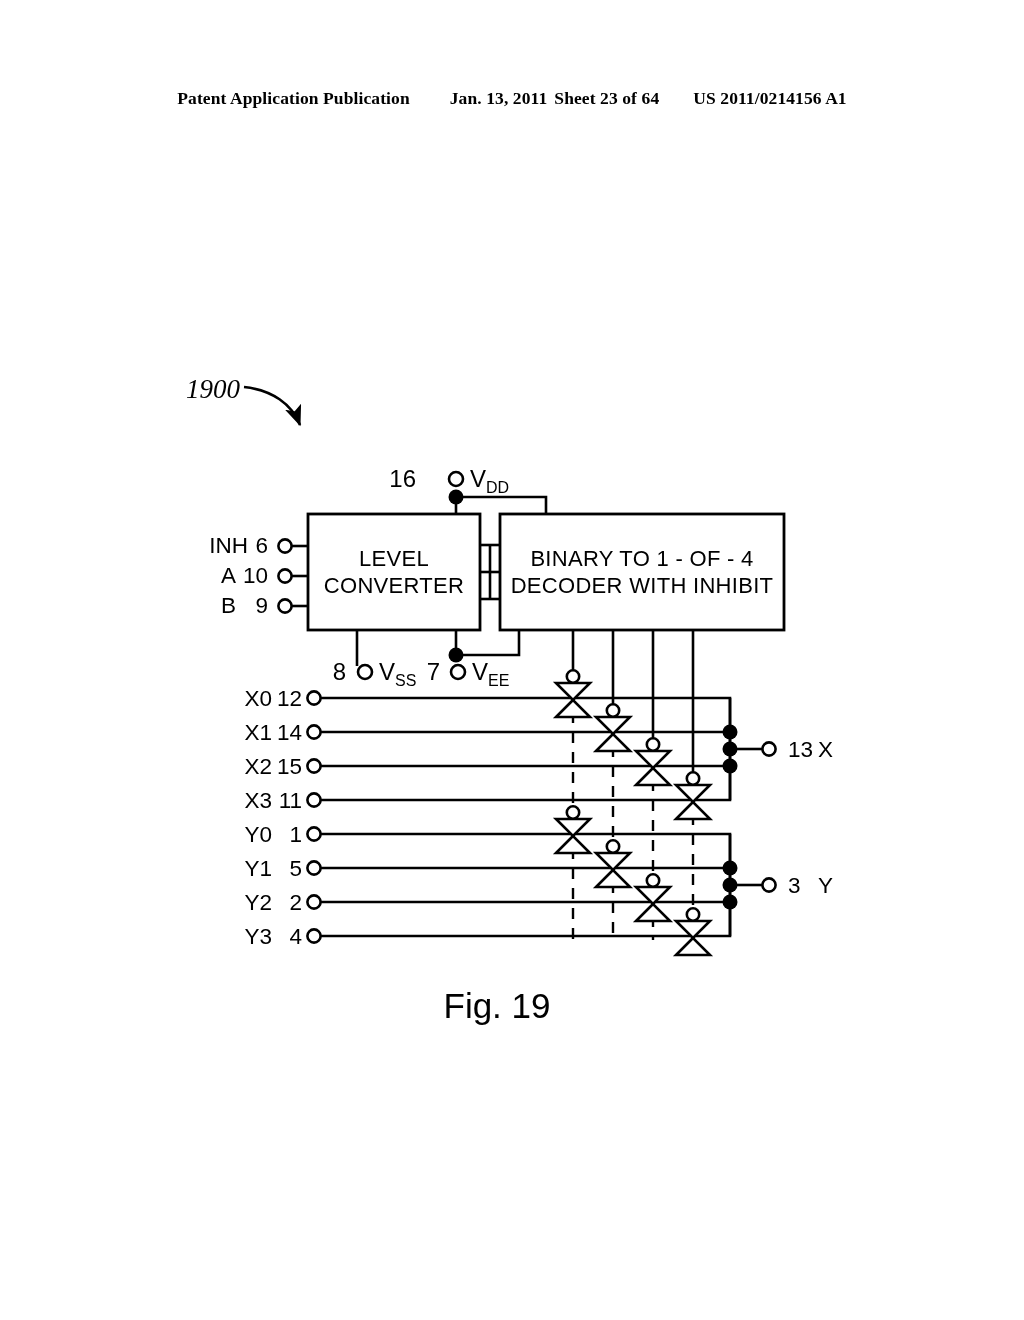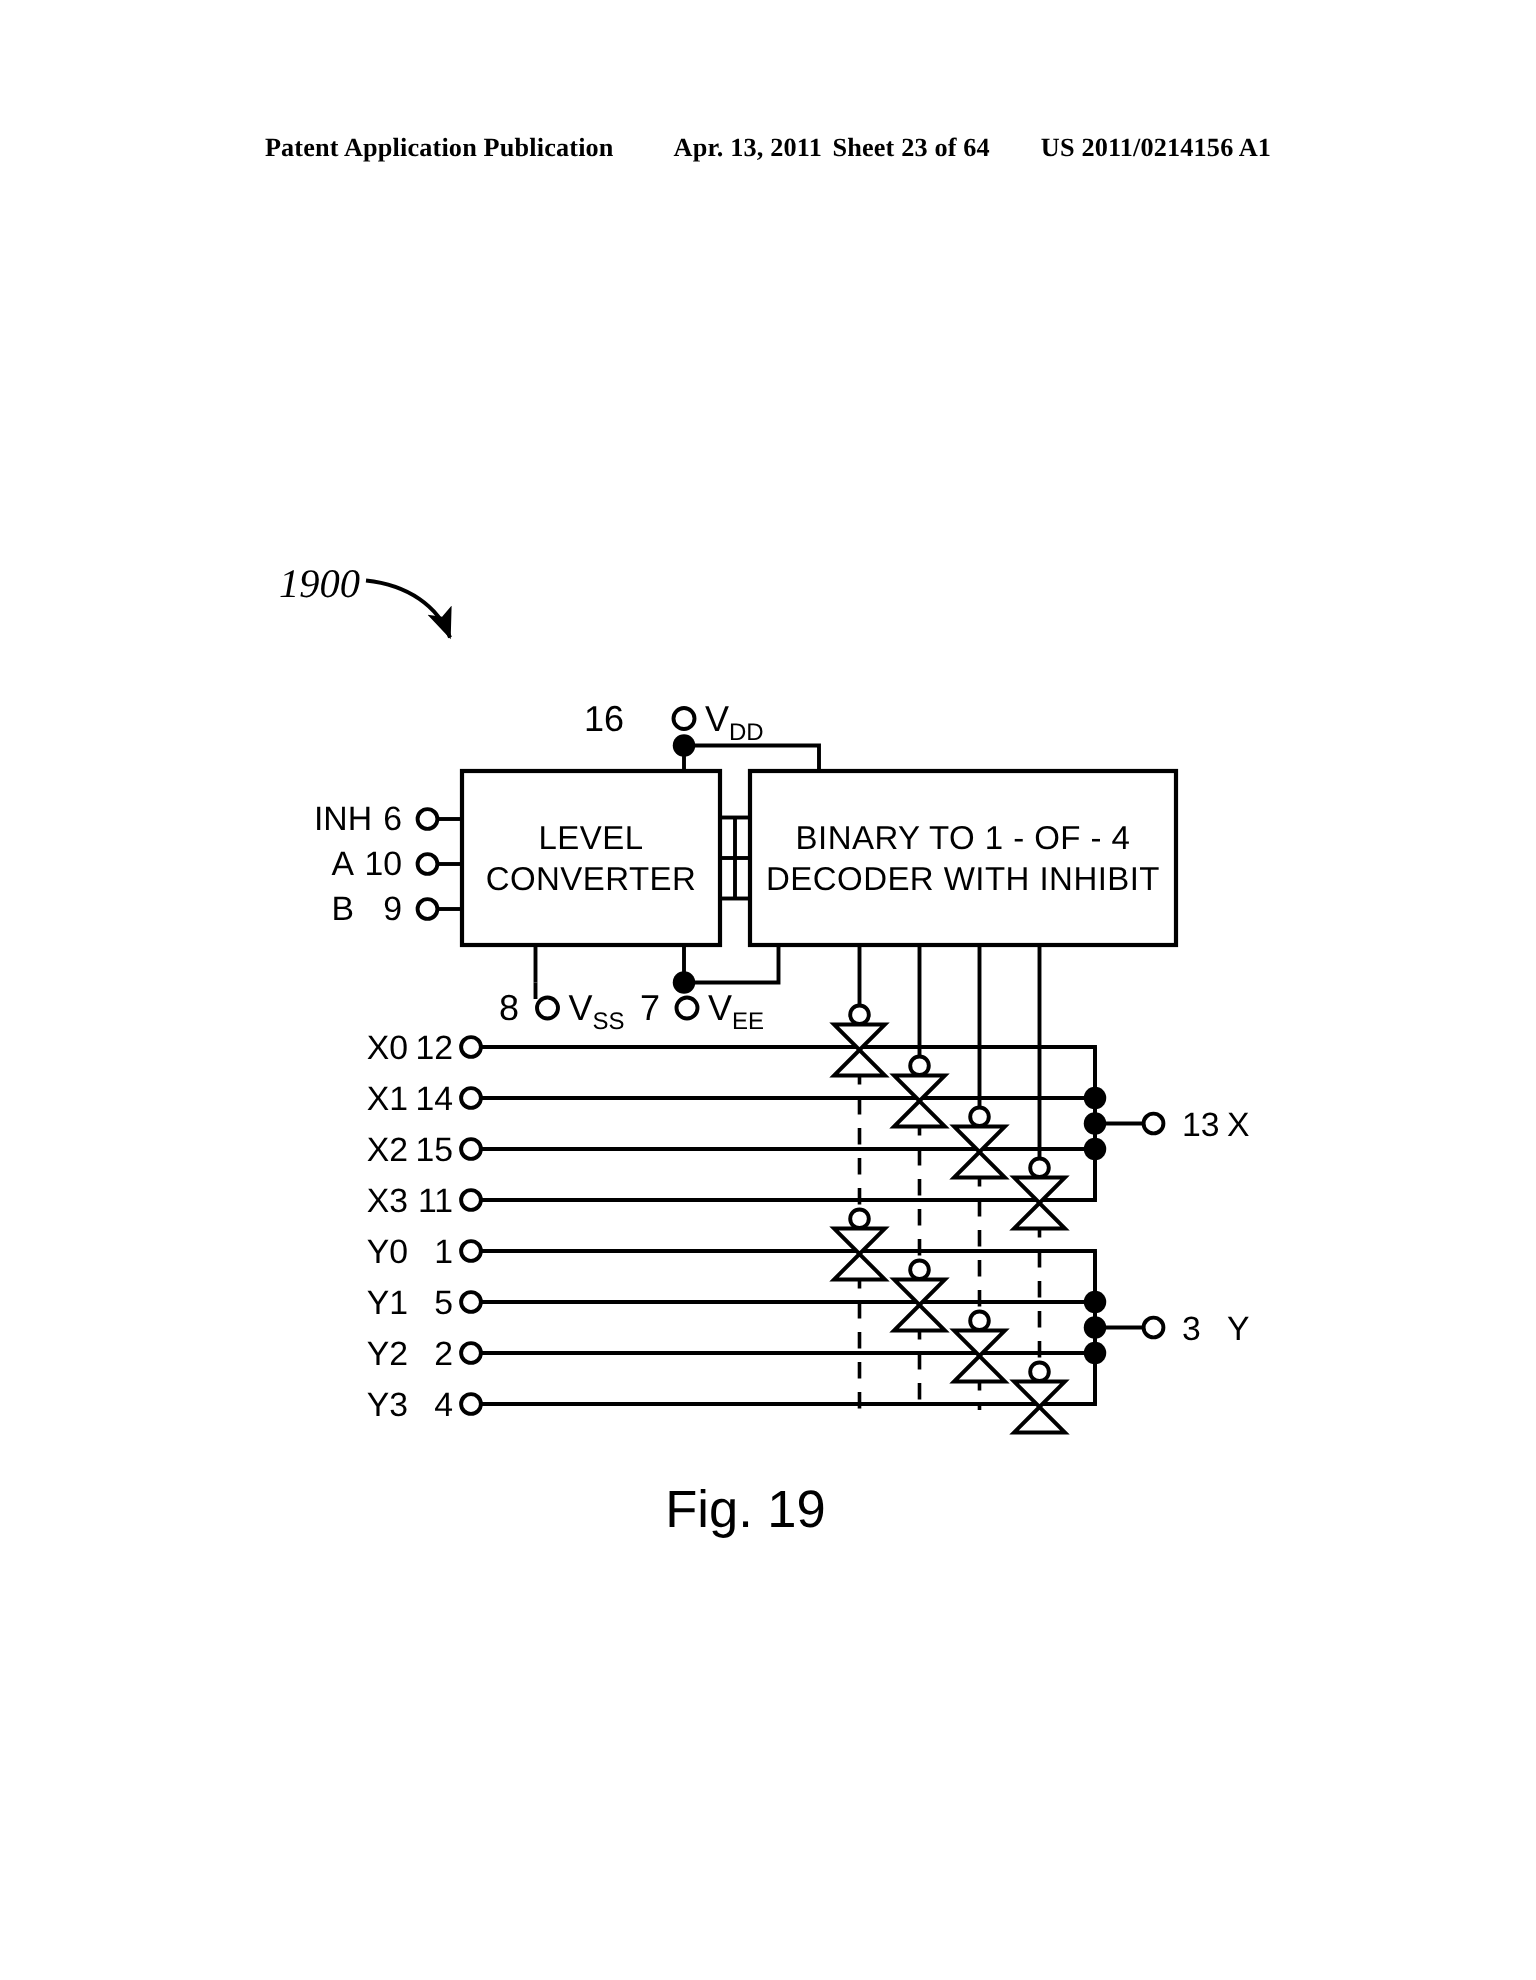--- a/index.html
+++ b/index.html
@@ -41,21 +41,21 @@
   .tRef{font-family:"Liberation Serif", serif;font-style:italic;font-size:27px;}
   .tFig{font-size:35px;}
 </style>
 </head>
 <body>
 
 <div id="page">
 
   <div class="hdr">
     <span class="seg g1">Patent Application Publication</span>
-    <span class="seg g2">Apr. 13, 2011</span>
+    <span class="seg g2">Jan. 13, 2011</span>
     <span class="seg g3">Sheet 23 of 64</span>
     <span class="seg">US 2011/0214156 A1</span>
   </div>
 
   <svg id="fig" viewBox="0 0 1024 1320">
 
     <defs>
       <marker id="arrowhead" markerWidth="9" markerHeight="9" refX="7.5" refY="3.3" orient="auto" markerUnits="strokeWidth">
         <path d="M0,0 L8,3.3 L0,6.6 L1.8,3.3 Z" fill="#000"></path>
       </marker>

